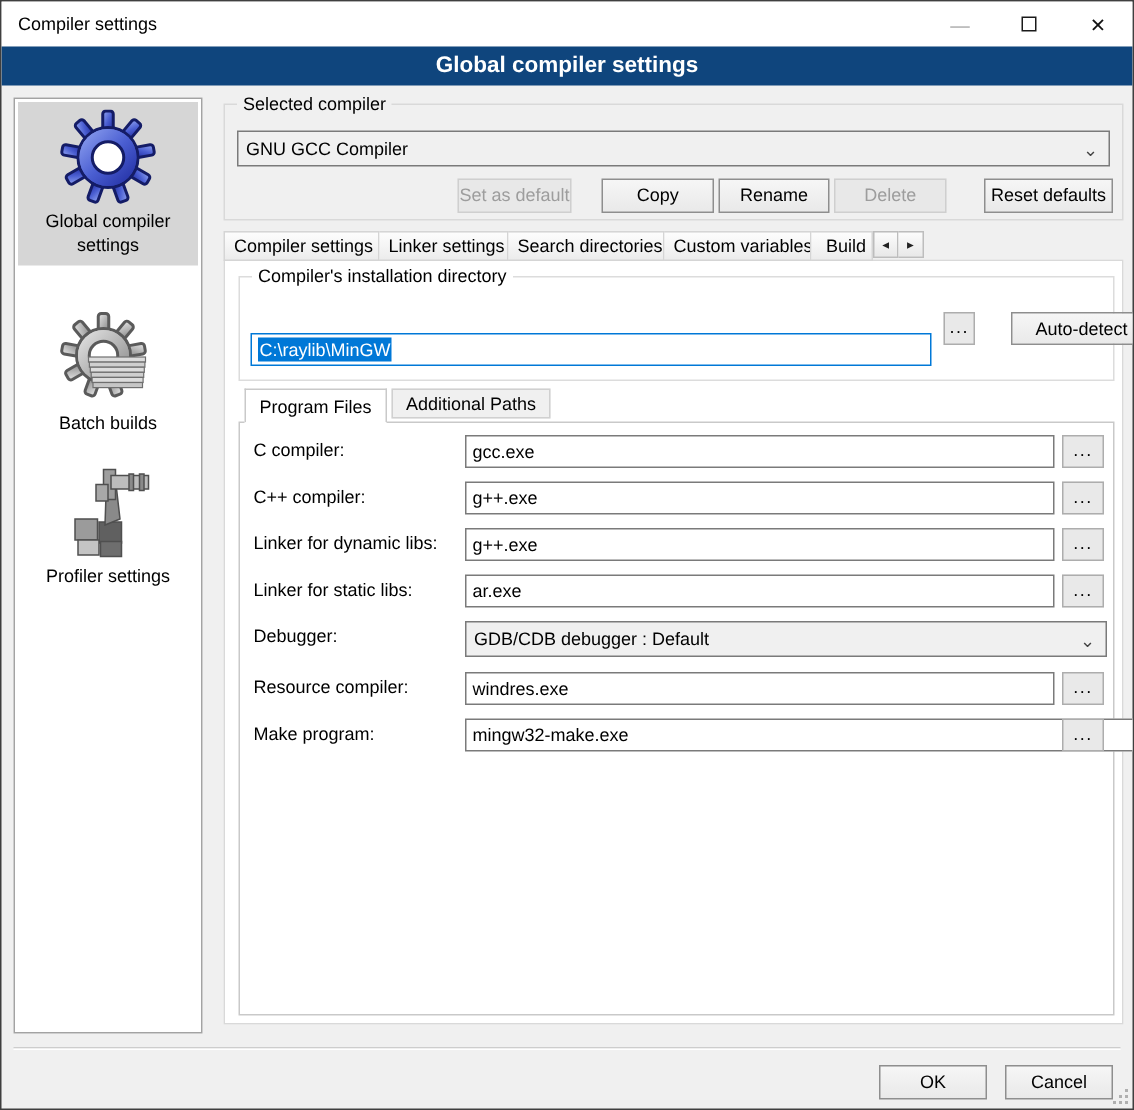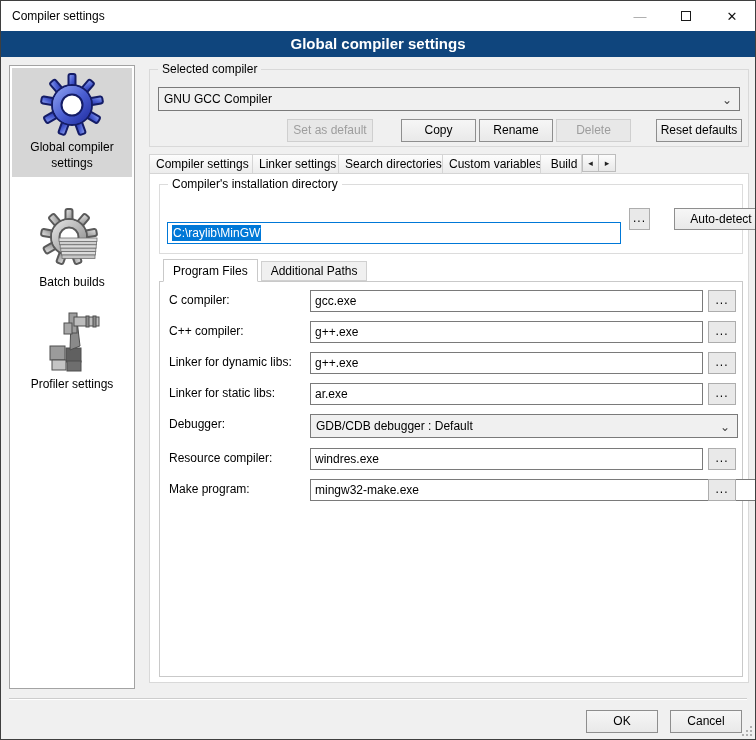--- a/index.html
+++ b/index.html
@@ -56,21 +56,21 @@
   .tab.active{height:24px;line-height:23px;background:#fff;border-left-width:1px;
     border-bottom:1px solid #fff;margin-bottom:-1px;z-index:4;}
   .tab.clip{padding:0 0 0 6px;}
   .tabarrow{width:17px;height:18px;margin:0 0 2px 0;background:linear-gradient(#fcfcfc,#e8e8e8);
     border:1px solid #bdbdbd;text-align:center;line-height:16px;font-size:9px;color:#222;}
   .tabarrow+.tabarrow{border-left:none;}
   
   .page{position:absolute;left:148px;top:172px;width:600px;height:510px;background:#fff;
     border:1px solid #d9d9d9;z-index:2;}
   
-  .subtabs{position:absolute;left:13px;top:85px;display:flex;align-items:flex-end;gap:3px;z-index:3;}
+  .subtabs{position:absolute;left:13px;top:85px;display:flex;align-items:flex-start;gap:3px;z-index:3;}
   .subtab{height:20px;line-height:19px;padding:0 9px;background:#f0f0f0;border:1px solid #d0d0d0;
     white-space:nowrap;}
   .subtab.active{height:23px;line-height:22px;background:#fff;border-color:#c9c9c9;
     border-bottom:1px solid #fff;margin-bottom:-1px;z-index:4;}
   .innerpanel{position:absolute;left:9px;top:107px;width:584px;height:396px;
     background:#fff;border:1px solid #c9c9c9;}
   .rowlbl{position:absolute;left:9px;white-space:nowrap;}
   .note{position:absolute;left:7px;top:47px;width:570px;color:#9e1b32;
     white-space:nowrap;overflow:hidden;}
   
@@ -181,21 +181,21 @@
       <span class="lbl">Profiler settings</span>
     </div>
   </div>
 
   <div class="group" style="left:148px;top:68px;width:600px;height:78px;">
     <span class="grouplabel on-gray">Selected compiler</span>
     <div class="combo" style="left:8px;top:17px;right:8px;height:24px;">
       <span>GNU GCC Compiler</span>
       <span class="chev">⌄</span>
     </div>
-    <div class="btn disabled" style="left:137px;top:49px;width:86px;">Set as default</div>
+    <div class="btn disabled" style="left:155px;top:49px;width:76px;">Set as default</div>
     <div class="btn" style="left:251px;top:49px;width:75px;">Copy</div>
     <div class="btn" style="left:329px;top:49px;width:74px;">Rename</div>
     <div class="btn disabled" style="left:406px;top:49px;width:75px;">Delete</div>
     <div class="btn" style="left:506px;top:49px;width:86px;">Reset defaults</div>
   </div>
 
   <div class="tabstrip">
     <div class="tab" style="width:104px;">Compiler settings</div>
     <div class="tab" style="width:86px;">Linker settings</div>
     <div class="tab" style="width:104px;">Search directories</div>

